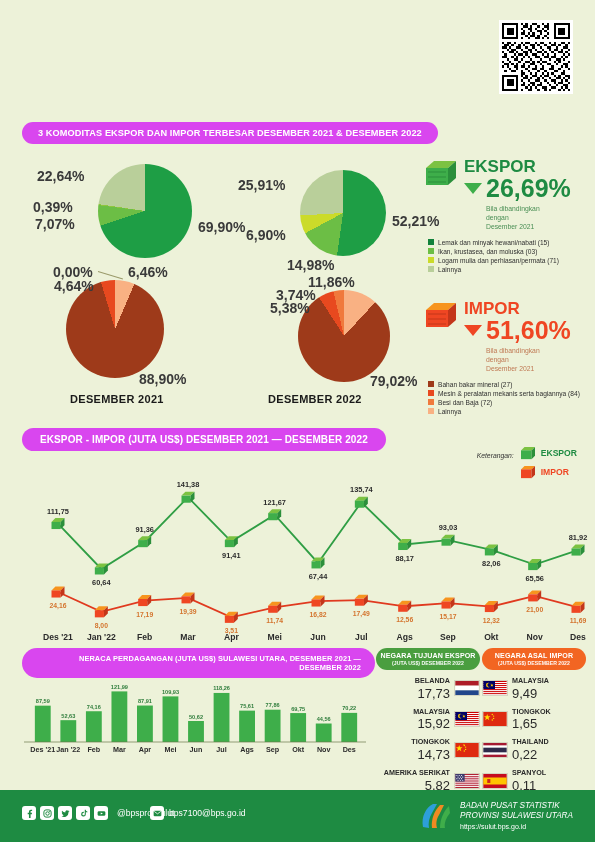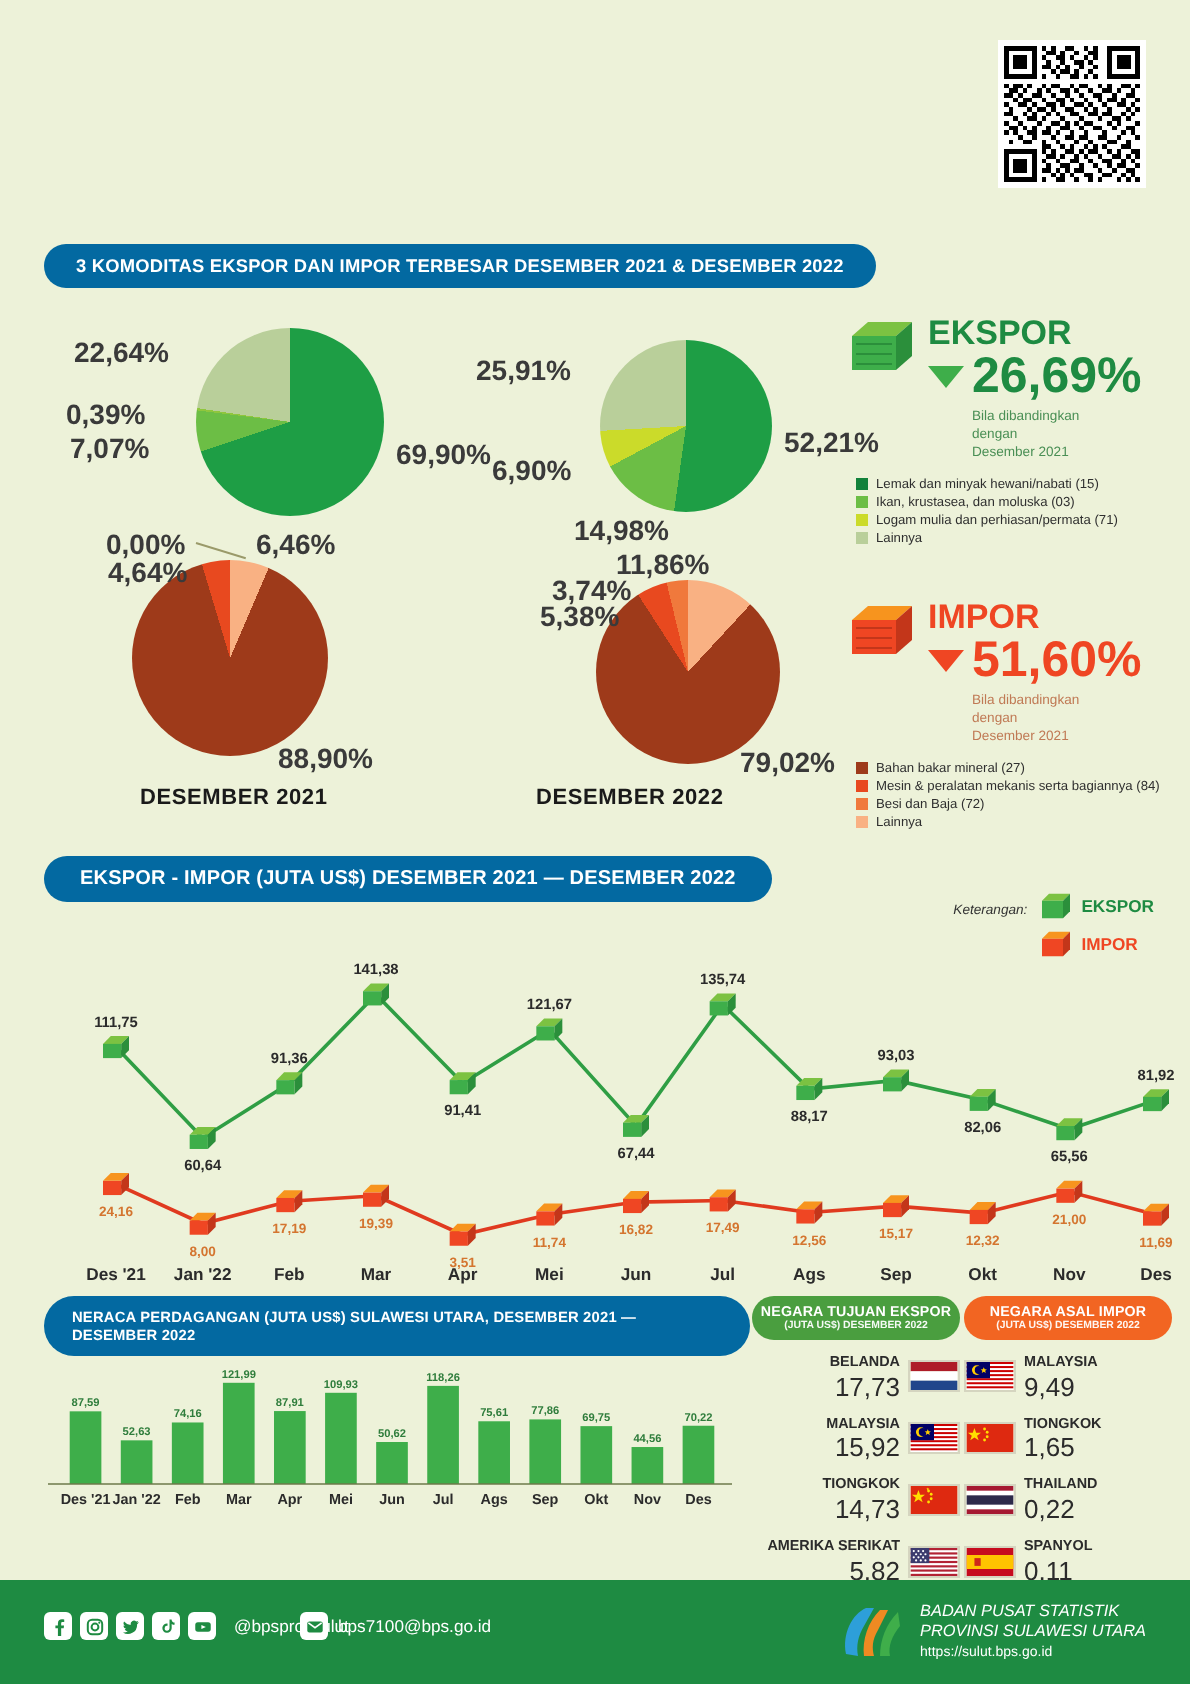--- a/index.html
+++ b/index.html
@@ -18,21 +18,21 @@
     font-size: 23.5px; font-weight: bold; color: #1d8a3f;
     line-height: 1.17; letter-spacing: -0.3px;
   }
   .subtitle { font-size: 10.5px; color: #2b2b2b; margin-top: 7px; }
 
   .qr { position: absolute; right: 22px; top: 20px; width: 74px; height: 74px; background: #fff; padding: 3px; }
   .qr svg { display:block; }
 
   
   .banner {
-    background: #0369a1; color: #fff; font-weight: bold;
+    background: #d946ef; color: #fff; font-weight: bold;
     border-radius: 20px; display: inline-block;
     padding: 6px 16px; font-size: 9.2px; letter-spacing: 0.1px;
   }
 
   
   .pies { position: absolute; left: 0; top: 150px; width: 415px; height: 255px; }
   .pie-wrap { position: absolute; }
   .pie { border-radius: 50%; position: relative; }
   .pie-lbl {
     position: absolute; font-size: 14px; font-weight: bold; color: #3a3a3a;
@@ -672,21 +672,21 @@
           <text x="404.6666666666667" y="182" text-anchor="middle" font-size="8.6" font-weight="bold" fill="#2b2b2b" font-family="&quot;Liberation Sans&quot;, sans-serif">Ags</text>
           <text x="448" y="182" text-anchor="middle" font-size="8.6" font-weight="bold" fill="#2b2b2b" font-family="&quot;Liberation Sans&quot;, sans-serif">Sep</text>
           <text x="491.33333333333337" y="182" text-anchor="middle" font-size="8.6" font-weight="bold" fill="#2b2b2b" font-family="&quot;Liberation Sans&quot;, sans-serif">Okt</text>
           <text x="534.6666666666667" y="182" text-anchor="middle" font-size="8.6" font-weight="bold" fill="#2b2b2b" font-family="&quot;Liberation Sans&quot;, sans-serif">Nov</text>
           <text x="578" y="182" text-anchor="middle" font-size="8.6" font-weight="bold" fill="#2b2b2b" font-family="&quot;Liberation Sans&quot;, sans-serif">Des</text>
         </g>
     </svg>
   </div>
 
   <div class="barsec">
-    <div style="position:absolute;left:22px;top:0;">
+    <div style="position:absolute;left:22px;top:0;text-align:right;">
       <div class="banner" style="font-size:7.4px;padding:6px 14px;">NERACA PERDAGANGAN (JUTA US$) SULAWESI UTARA, DESEMBER 2021 — DESEMBER 2022</div>
     </div>
     <svg class="barsvg" width="375" height="88" viewBox="0 0 375 88">
       <g id="bar-chart-content">
           <rect x="34.85230769230769" y="29.666370370370366" width="15.833846153846155" height="36.333629629629634" fill="#3eae4a"></rect>
           <text x="42.76923076923077" y="27.166370370370366" text-anchor="middle" font-size="5.6" font-weight="bold" fill="#2f7d3c" font-family="&quot;Liberation Sans&quot;, sans-serif">87,59</text>
           <text x="42.76923076923077" y="76" text-anchor="middle" font-size="7.2" font-weight="bold" fill="#2b2b2b" font-family="&quot;Liberation Sans&quot;, sans-serif">Des '21</text>
           <rect x="60.39076923076923" y="44.16829629629629" width="15.833846153846155" height="21.831703703703706" fill="#3eae4a"></rect>
           <text x="68.3076923076923" y="41.66829629629629" text-anchor="middle" font-size="5.6" font-weight="bold" fill="#2f7d3c" font-family="&quot;Liberation Sans&quot;, sans-serif">52,63</text>
           <text x="68.3076923076923" y="76" text-anchor="middle" font-size="7.2" font-weight="bold" fill="#2b2b2b" font-family="&quot;Liberation Sans&quot;, sans-serif">Jan '22</text>

